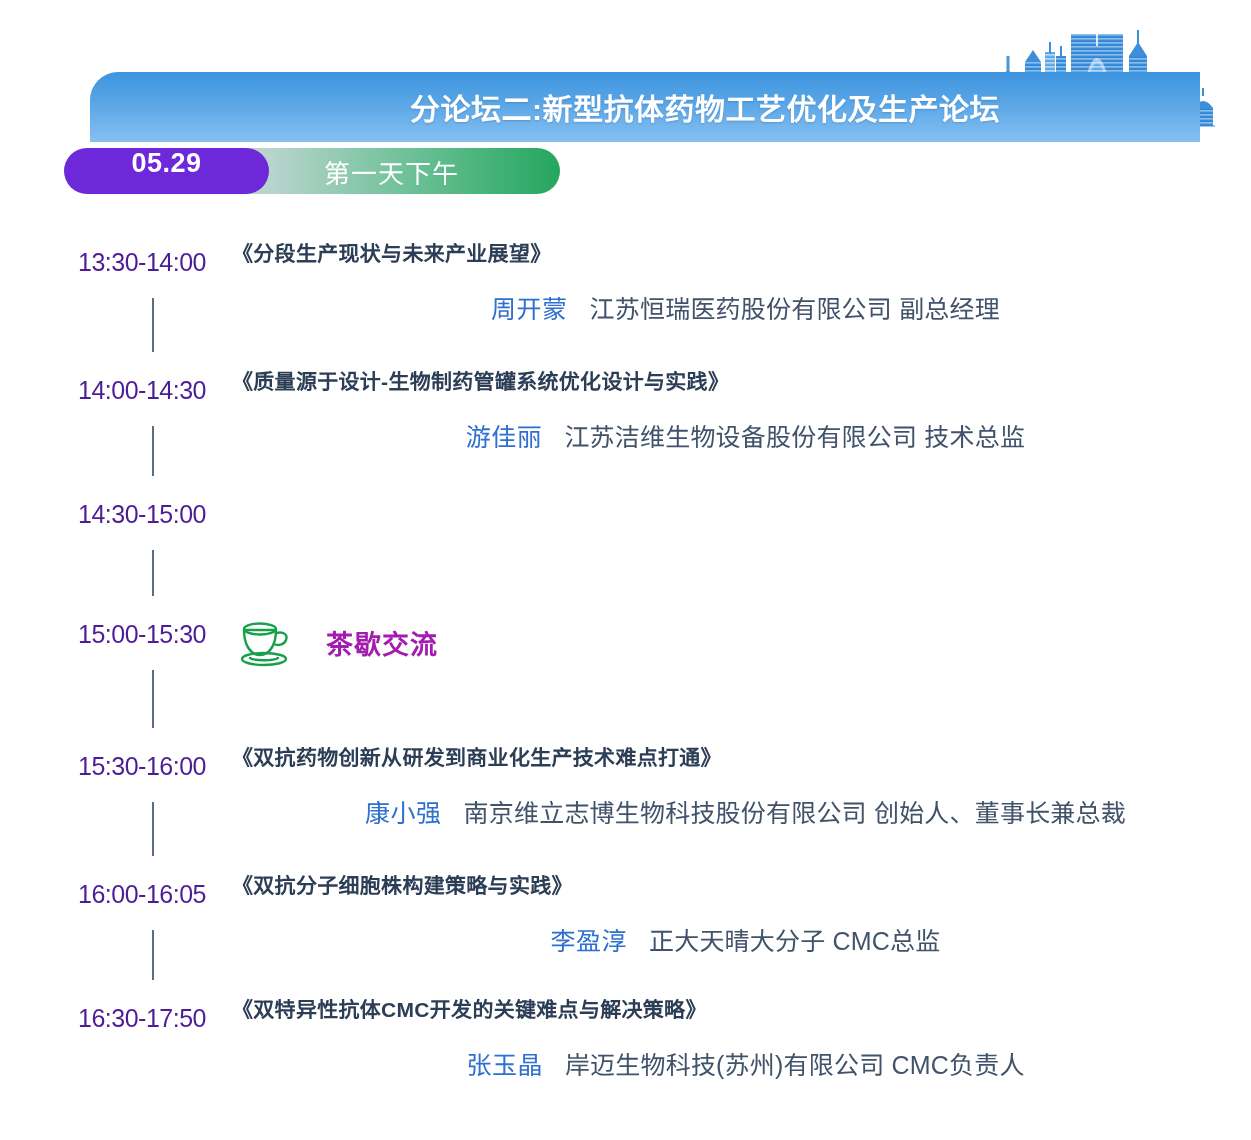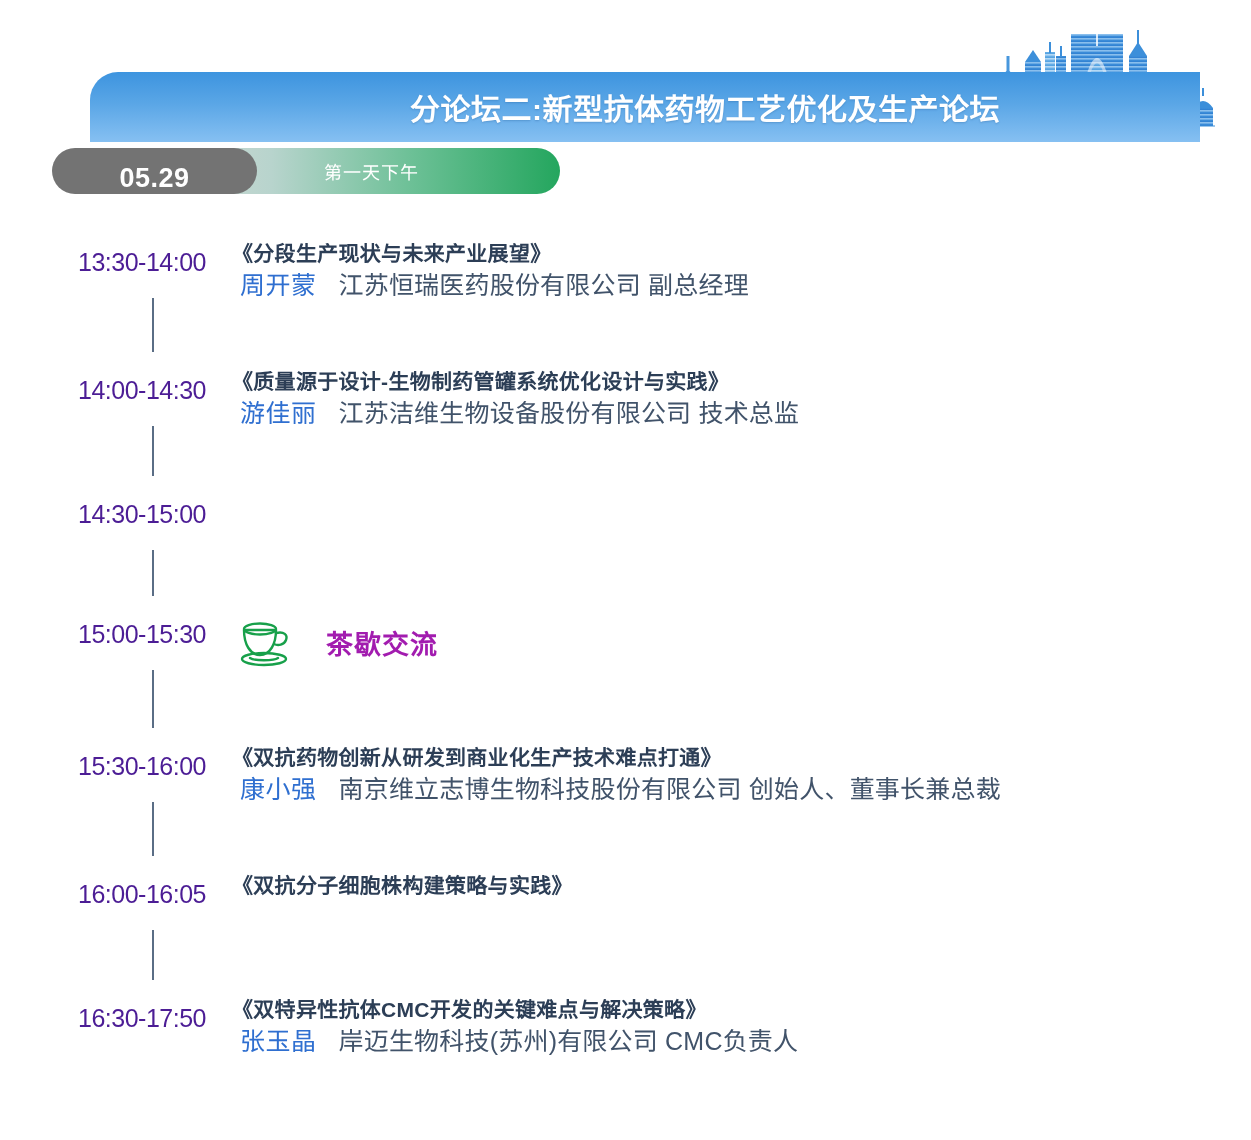--- a/index.html
+++ b/index.html
@@ -75,35 +75,35 @@
     height: 46px;
     border-radius: 23px;
     background: linear-gradient(90deg, #c7d7d1 0%, #b8d4cd 18%, #6cc096 58%, #24a65e 100%);
     display: flex;
     align-items: center;
     padding-left: 116px;
   }
 
   .day-pill-label {
     color: #ffffff;
-    font-size: 18px;
+    font-size: 26px;
     letter-spacing: 1px;
     white-space: nowrap;
   }
 
   .date-pill {
     position: absolute;
-    left: 4px;
+    left: 16px;
     top: 0;
     width: 205px;
     height: 46px;
     border-radius: 23px;
-    background: #737373;
-    display: flex;
-    align-items: flex-end;
+    background: #6d28d9;
+    display: flex;
+    align-items: flex-start;
     justify-content: center;
     z-index: 2;
   }
 
   .date-pill-label {
     color: #ffffff;
     font-size: 27px;
     font-weight: bold;
     letter-spacing: 0.5px;
   }
@@ -153,24 +153,25 @@
   .session-title {
     color: #2c3e56;
     font-size: 21px;
     font-weight: bold;
     letter-spacing: 0.3px;
     line-height: 1.35;
     white-space: nowrap;
   }
 
   .session-speaker {
-    margin-top: 0;
+    margin-top: 24px;
     line-height: 1.4;
     white-space: nowrap;
     padding-left: 8px;
+    text-align: center;
   }
 
   .speaker-name {
     color: #2f6fd0;
     font-size: 25px;
     letter-spacing: 0.5px;
   }
 
   .speaker-affil {
     color: #41536a;
@@ -347,20 +348,21 @@
           <div class="session-speaker"><span class="speaker-name">康小强</span><span class="speaker-affil">南京维立志博生物科技股份有限公司 创始人、董事长兼总裁</span></div>
         </div>
       </div>
       <div class="agenda-row" style="height: 124px;">
         <div class="time-col">
           <div class="time-label">16:00-16:05</div>
         </div>
         <div class="connector" style="top: 62px; height: 50px;"></div>
         <div class="content-col">
           <div class="session-title">《双抗分子细胞株构建策略与实践》</div>
+          <div class="session-speaker"><span class="speaker-name">李盈淳</span><span class="speaker-affil">正大天晴大分子 CMC总监</span></div>
         </div>
       </div>
       <div class="agenda-row" style="height: 110px;">
         <div class="time-col">
           <div class="time-label">16:30-17:50</div>
         </div>
         <div class="content-col">
           <div class="session-title">《双特异性抗体CMC开发的关键难点与解决策略》</div>
           <div class="session-speaker"><span class="speaker-name">张玉晶</span><span class="speaker-affil">岸迈生物科技(苏州)有限公司 CMC负责人</span></div>
         </div>

